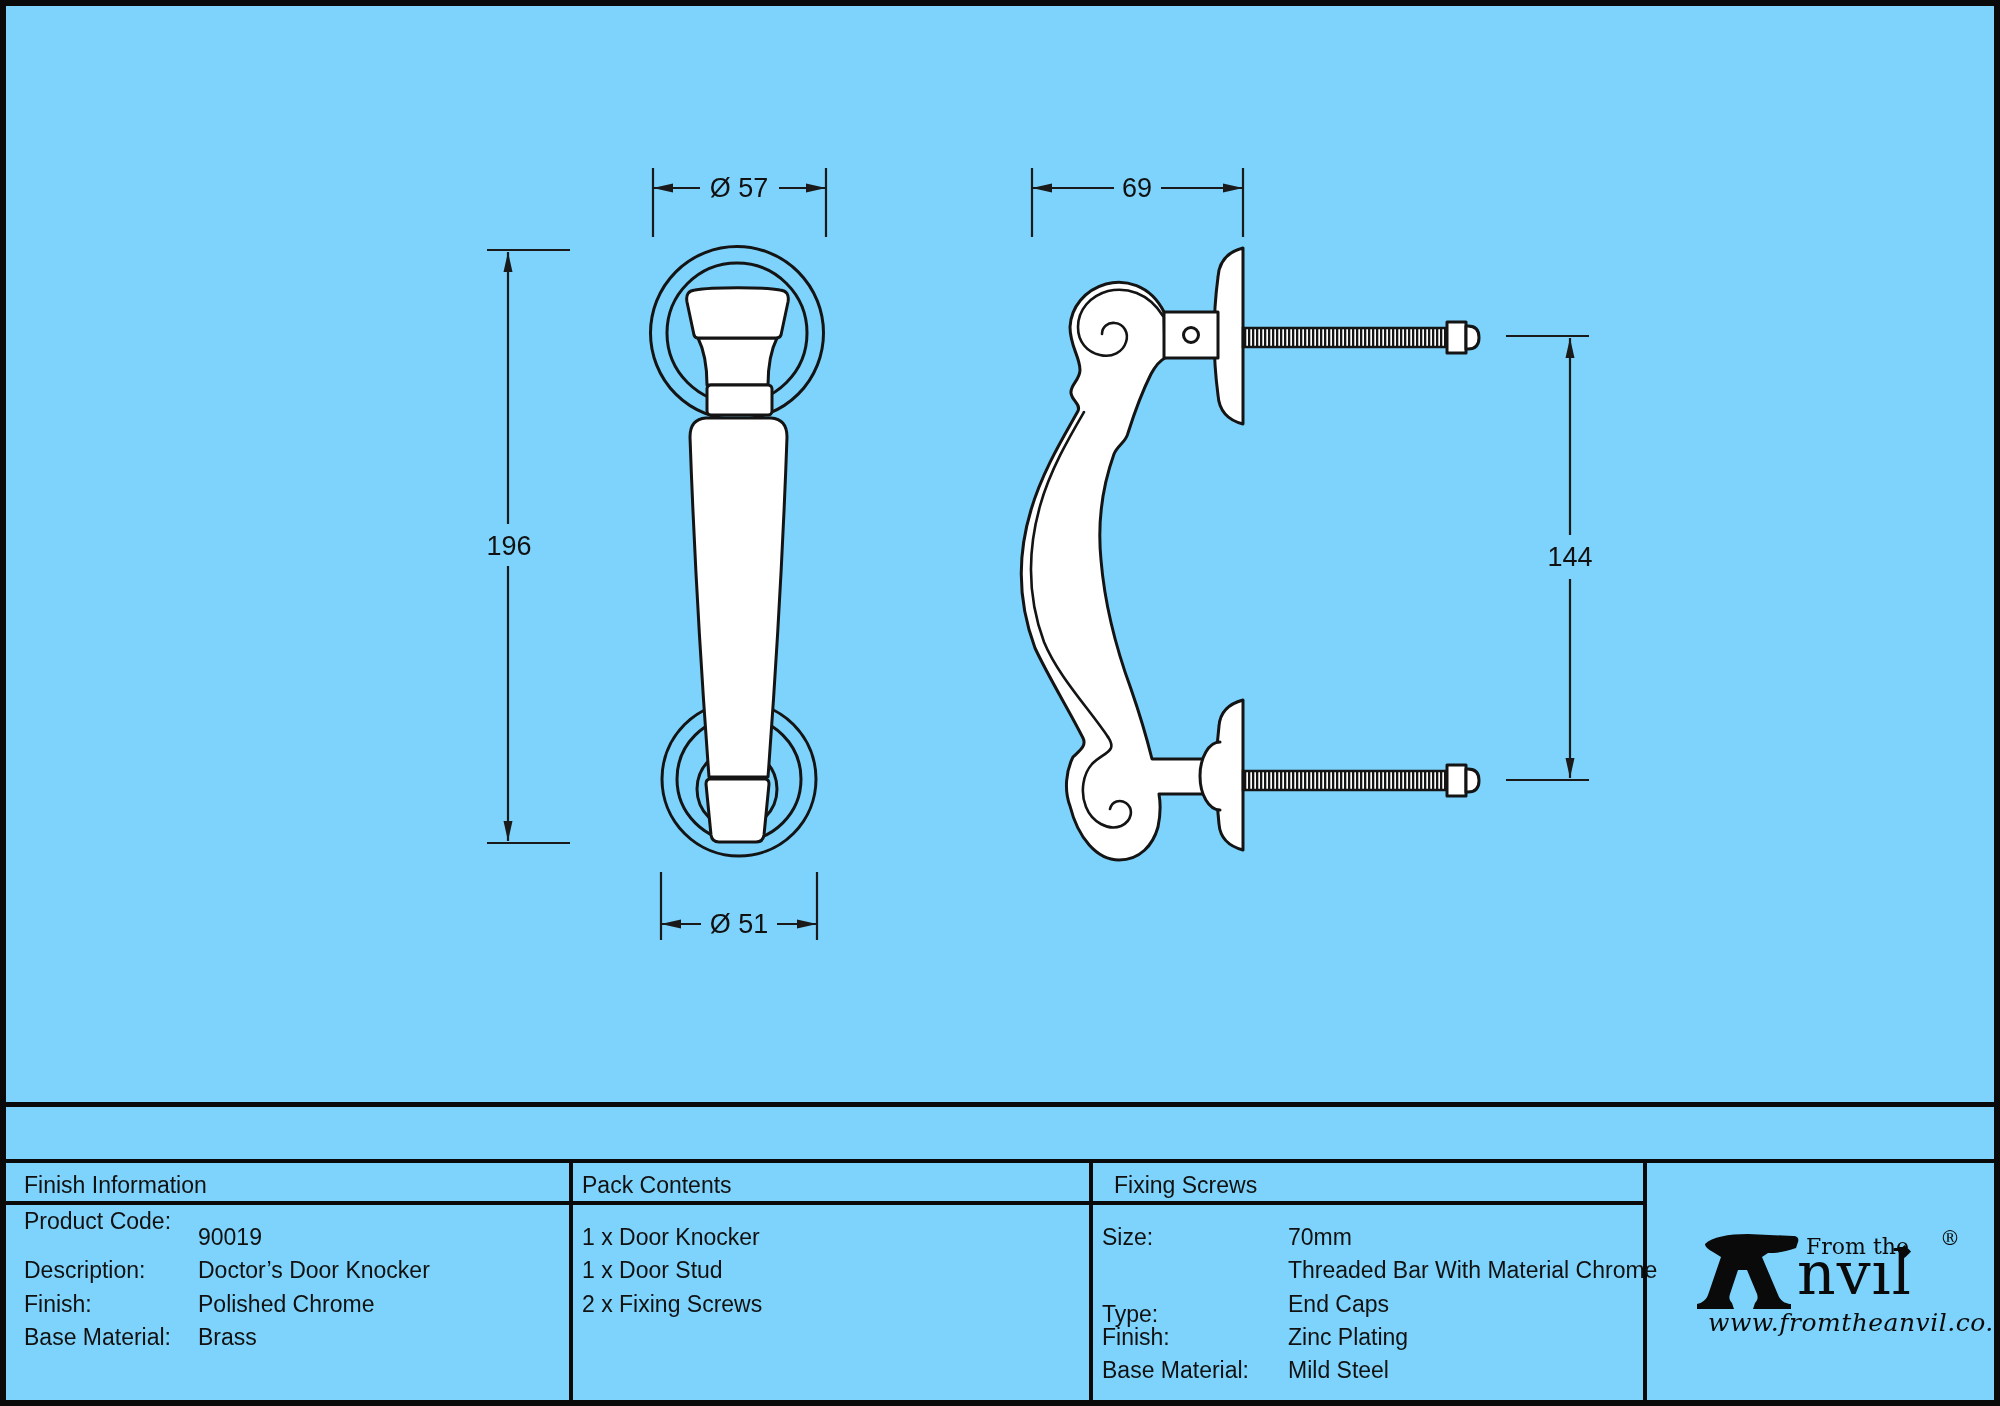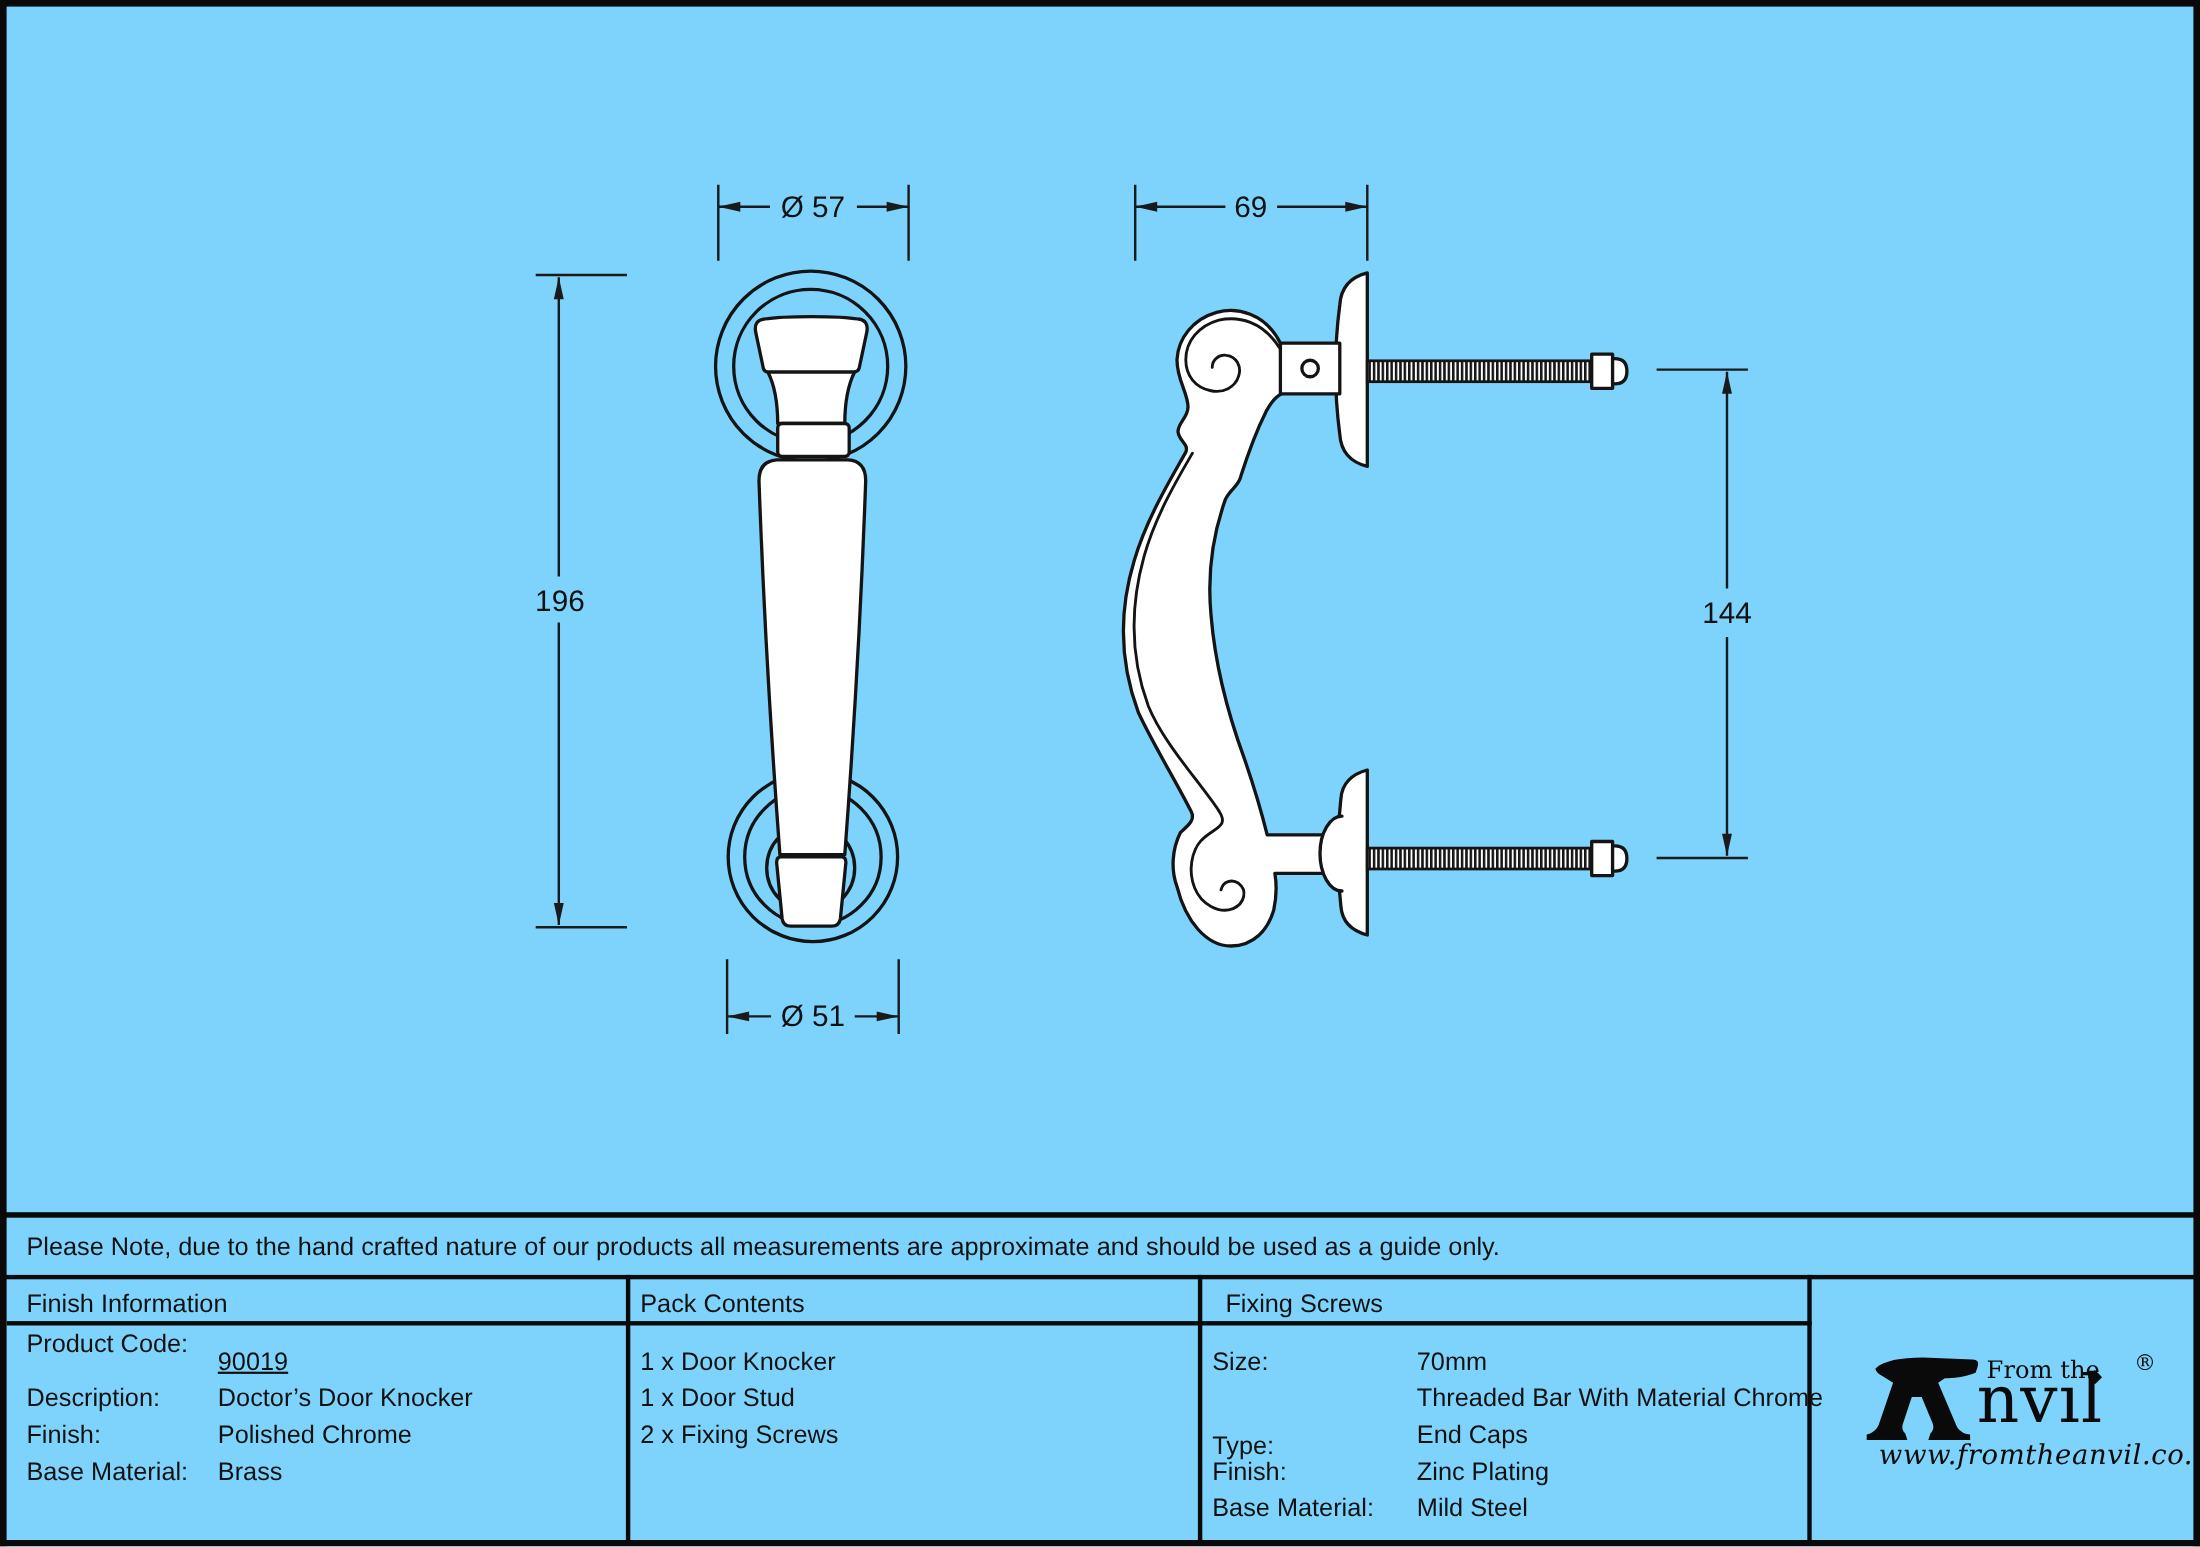--- a/index.html
+++ b/index.html
@@ -164,28 +164,27 @@
   <div class="ln" style="left:0;top:1400px;width:2000px;height:6px;"></div>
   <div class="ln" style="left:0;top:0;width:6px;height:1406px;"></div>
   <div class="ln" style="left:1994px;top:0;width:6px;height:1406px;"></div>
   <div class="ln" style="left:0;top:1102px;width:2000px;height:5px;"></div>
   <div class="ln" style="left:0;top:1159px;width:2000px;height:4px;"></div>
   <div class="ln" style="left:6px;top:1201px;width:1641px;height:4px;"></div>
   <div class="ln" style="left:569px;top:1159px;width:4px;height:241px;"></div>
   <div class="ln" style="left:1089px;top:1159px;width:4px;height:241px;"></div>
   <div class="ln" style="left:1643px;top:1159px;width:4px;height:241px;"></div>
 
-  <div class="txt" style="left:24px;top:1120px;">Please Note, due to the hand crafted nature of our products all measurements are approximate and should be used as a guide only.</div>
 
   <div class="hdr" style="left:24px;top:1172px;">Finish Information</div>
   <div class="hdr" style="left:582px;top:1172px;">Pack Contents</div>
   <div class="hdr" style="left:1102px;top:1172px;margin-left:12px;">Fixing Screws</div>
 
   <div class="txt" style="left:24px;top:1208px;">Product Code:</div>
-  <div class="txt" style="left:198px;top:1224px;text-decoration:underline;">90019</div>
+  <div class="txt" style="left:198px;top:1224px;">90019</div>
   <div class="txt" style="left:24px;top:1257px;">Description:</div>
   <div class="txt" style="left:198px;top:1257px;">Doctor’s Door Knocker</div>
   <div class="txt" style="left:24px;top:1291px;">Finish:</div>
   <div class="txt" style="left:198px;top:1291px;">Polished Chrome</div>
   <div class="txt" style="left:24px;top:1324px;">Base Material:</div>
   <div class="txt" style="left:198px;top:1324px;">Brass</div>
 
   <div class="txt" style="left:582px;top:1224px;">1 x Door Knocker</div>
   <div class="txt" style="left:582px;top:1257px;">1 x Door Stud</div>
   <div class="txt" style="left:582px;top:1291px;">2 x Fixing Screws</div>

